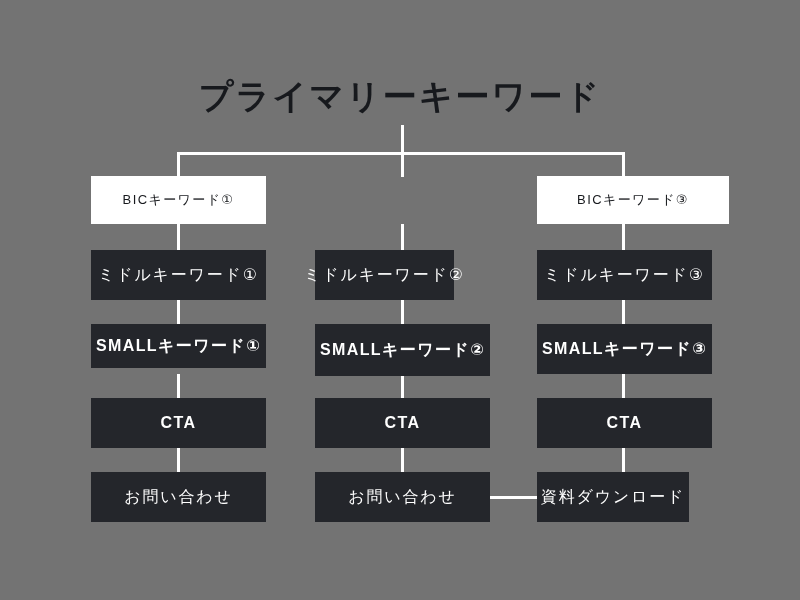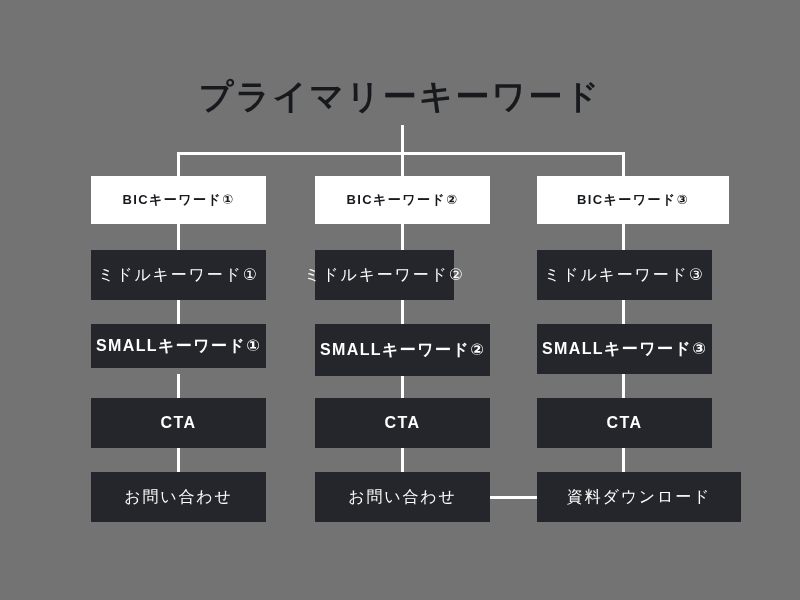--- a/index.html
+++ b/index.html
@@ -51,21 +51,21 @@
     justify-content: center;
     box-sizing: border-box;
     text-align: center;
     white-space: nowrap;
     letter-spacing: 1.4px;
   }
   .node-light {
     background: #FFFFFF;
     color: #17191D;
     font-size: 13px;
-    font-weight: 700;
+    font-weight: 400;
   }
   .node-dark {
     background: #24262B;
     color: #FFFFFF;
     font-size: 16px;
     font-weight: 700;
   }
   .node-dark.jp {
     font-weight: 400;
     letter-spacing: 1.8px;
@@ -102,25 +102,24 @@
   <div class="conn conn-v" style="left:622px; top:448px; width:3px; height:24px;"></div>
 
   <div class="conn conn-h" style="left:489px; top:496px; width:52px; height:3px;"></div>
 
   <div class="node node-light" style="left:91px; top:176px; width:175px; height:48px;">BICキーワード①</div>
   <div class="node node-dark jp" style="left:91px; top:250px; width:175px; height:50px;">ミドルキーワード①</div>
   <div class="node node-dark" style="left:91px; top:324px; width:175px; height:44px;">SMALLキーワード①</div>
   <div class="node node-dark" style="left:91px; top:398px; width:175px; height:50px;">CTA</div>
   <div class="node node-dark jp" style="left:91px; top:472px; width:175px; height:50px;">お問い合わせ</div>
 
-  <div class="node node-light" style="left:315px; top:176px; width:175px; height:48px;">BICキーワード②</div>
   <div class="node node-dark jp" style="left:315px; top:250px; width:139px; height:50px;">ミドルキーワード②</div>
   <div class="node node-dark" style="left:315px; top:324px; width:175px; height:52px;">SMALLキーワード②</div>
   <div class="node node-dark" style="left:315px; top:398px; width:175px; height:50px;">CTA</div>
   <div class="node node-dark jp" style="left:315px; top:472px; width:175px; height:50px;">お問い合わせ</div>
 
   <div class="node node-light" style="left:537px; top:176px; width:192px; height:48px;">BICキーワード③</div>
   <div class="node node-dark" style="left:537px; top:324px; width:175px; height:50px;">SMALLキーワード③</div>
   <div class="node node-dark jp" style="left:537px; top:250px; width:175px; height:50px;">ミドルキーワード③</div>
   <div class="node node-dark" style="left:537px; top:398px; width:175px; height:50px;">CTA</div>
-  <div class="node node-dark jp" style="left:537px; top:472px; width:204px; height:50px;">資料ダウンロード</div>
+  <div class="node node-dark jp" style="left:537px; top:472px; width:152px; height:50px;">資料ダウンロード</div>
 
 </div>
 
 </body></html>

